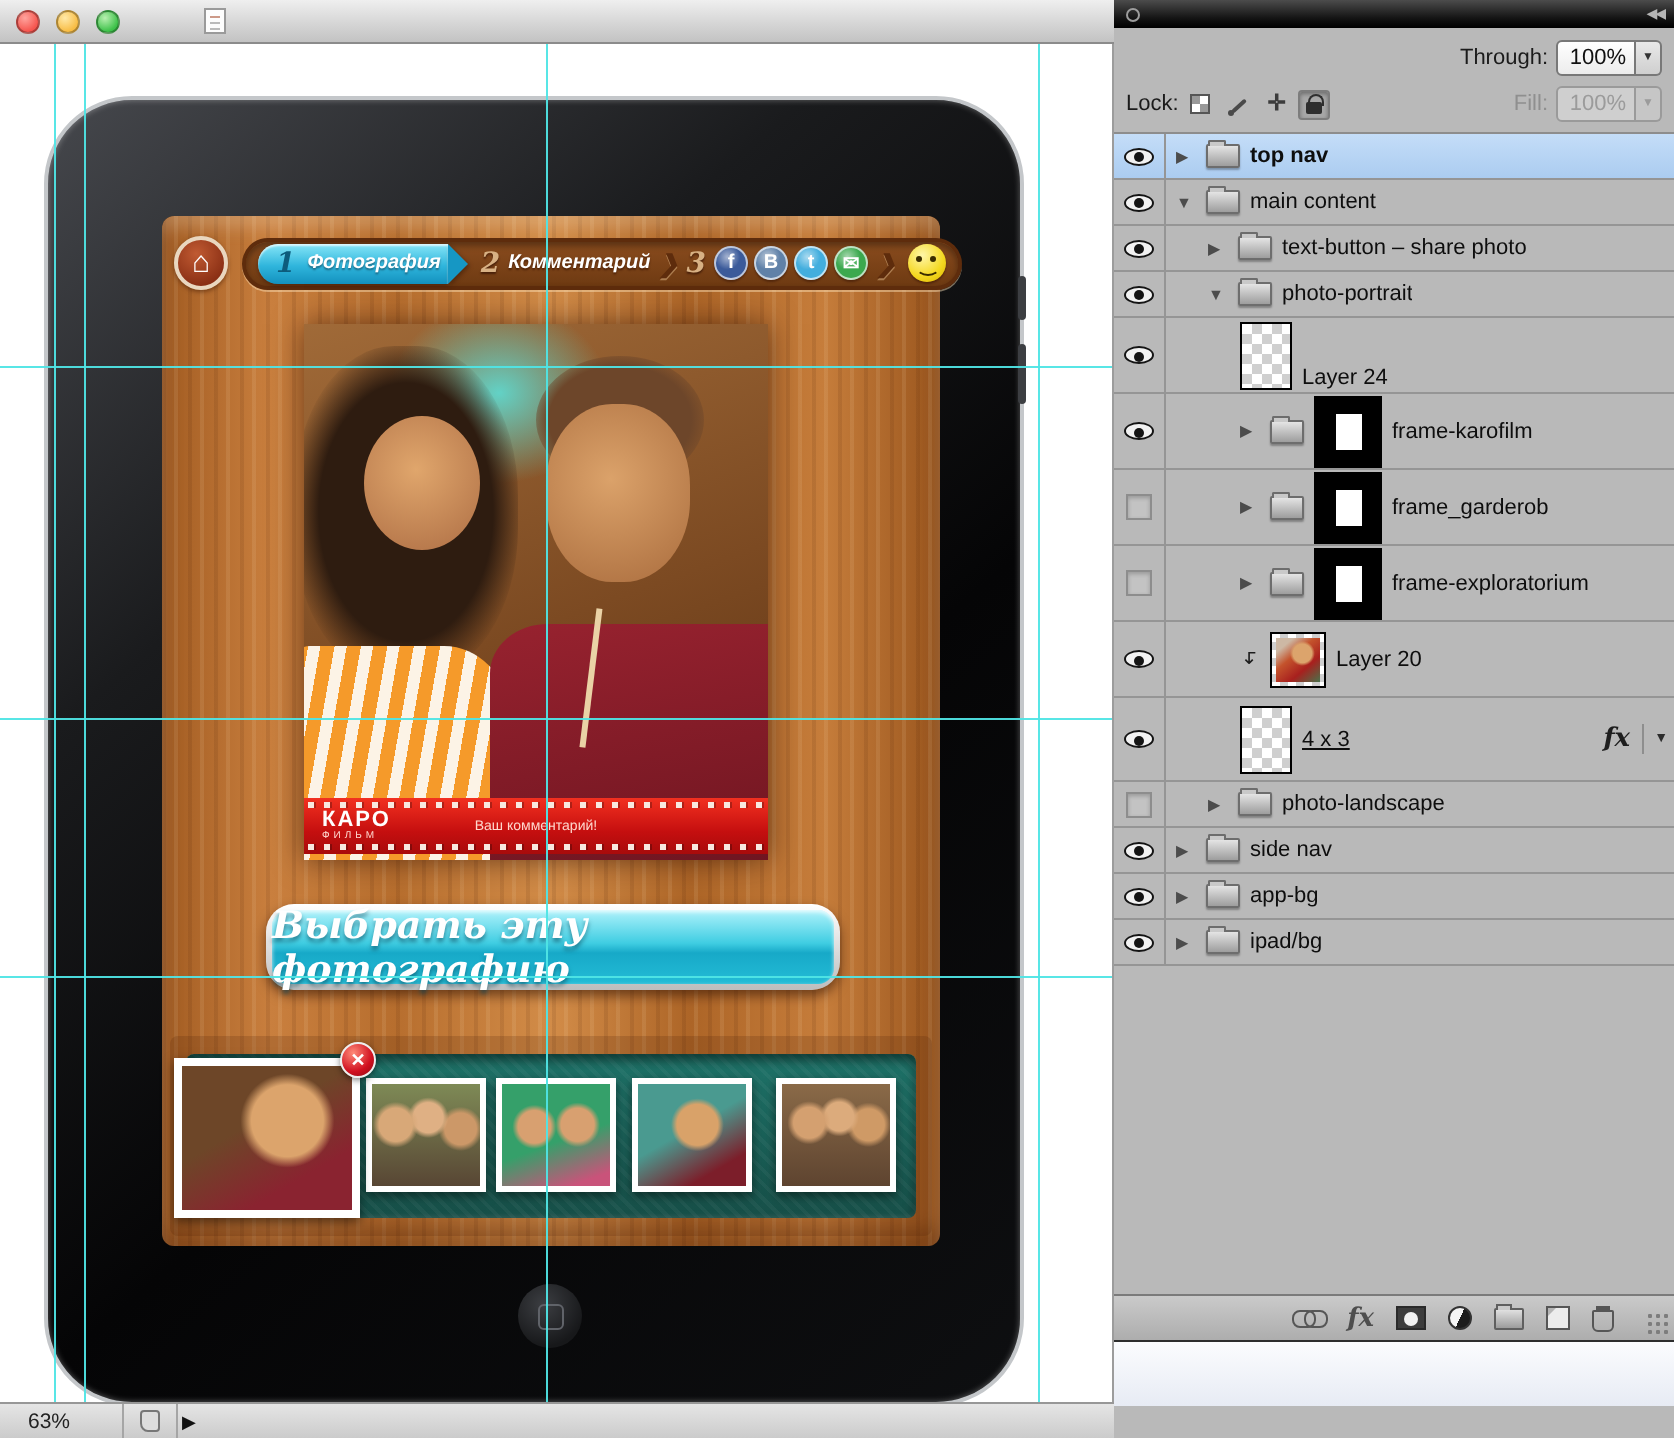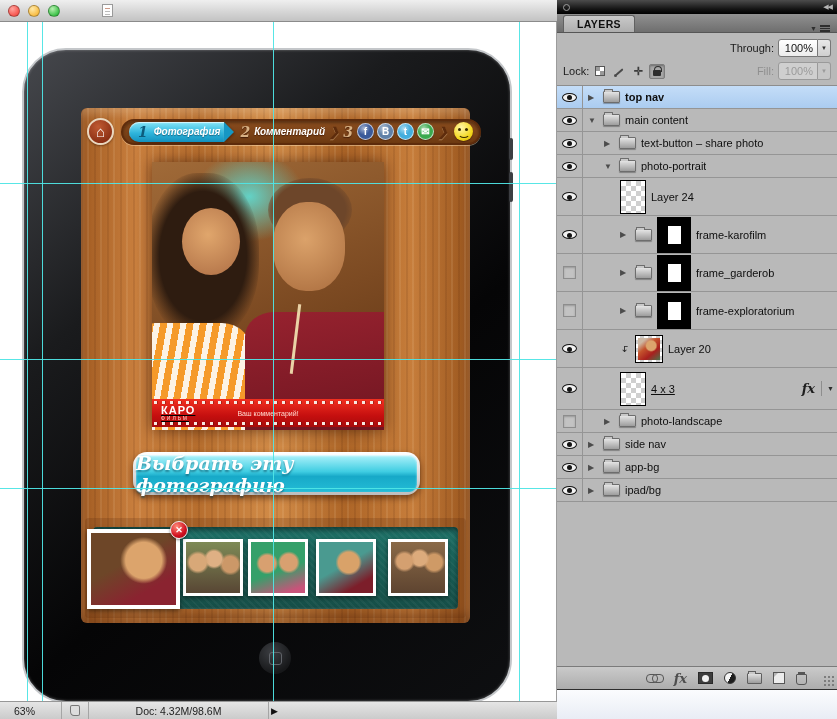--- a/index.html
+++ b/index.html
@@ -100,21 +100,21 @@
     background:radial-gradient(circle at 45% 42%, #dba26a, #b07343 88%); }
   .ph-boy-shirt { position:absolute; left:40%; top:56%; width:62%; height:46%;
     background:linear-gradient(170deg,#97222f,#6e1520); border-radius:20% 0 0 0; }
   .ph-stick { position:absolute; left:61%; top:53%; width:3px; height:26%;
     background:#ead2a6; transform:rotate(7deg); }
   .film { position:absolute; left:0; right:0; bottom:3px; height:28px;
     background:linear-gradient(#f23020,#c50f0f 60%,#a80b0b); display:flex; align-items:center; }
   .film::before, .film::after { content:""; position:absolute; left:2px; right:2px; height:3px;
     background:repeating-linear-gradient(90deg,#f8e8e0 0 3px, rgba(0,0,0,.25) 3px 4px, transparent 4px 8px); }
   .film::before { top:2px; } .film::after { bottom:2px; }
-  .karo { margin-left:9px; line-height:1;text-decoration:underline; }
+  .karo { margin-left:9px; line-height:1; }
   .karo .k1 { font-size:11px; font-weight:bold; color:#fff; letter-spacing:1px; }
   .karo .k2 { font-size:5px; color:#ffd9d0; letter-spacing:2px; }
   .film-comment { position:absolute; left:0; right:0; text-align:center; font-size:7px; color:#ffd7cd; }
 
   
   .sel-btn { position:absolute; left:52px; top:344px; width:287px; height:43px; border-radius:14px;
     background:linear-gradient(#ffffff,#bdbdbd); padding:3px; box-shadow:0 3px 6px rgba(40,12,0,.55); }
   .sel-btn-dark { width:100%; height:100%; border-radius:11px; background:#0d1b22; padding:0; }
   .sel-btn-face { width:100%; height:100%; border-radius:8px;
     background:linear-gradient(#aef2fb,#3fcde2 45%,#17a9c8 58%,#23bcd6);
@@ -392,35 +392,27 @@
       <div class="gh" style="top: 337px;"></div>
       <div class="gh" style="top: 466px;"></div>
     </div>
 </div>
 
 <div class="statusbar">
   <div class="seg seg-zoom">63%</div>
   <div class="seg seg-ic">
       <div class="mini-page"></div>
     </div>
-  <div class="seg seg-doc">Doc: 4.32M/98.6M</div>
   <div class="status-arrow">▶</div>
 </div>
 
 <div class="panel">
   <div class="p-top">
     <div class="p-top-circle"></div>
     <div class="p-collapse">◀◀</div>
-  </div>
-  <div class="p-tabs">
-    <div class="tab-layers">LAYERS</div>
-    <div class="p-menu">
-      <span class="tri-d">▼</span>
-        <span class="bars"></span>
-    </div>
   </div>
   <div class="p-controls">
     <div class="ctl-row">
       <span class="ctl-label">Through:</span>
       <div class="val-box">100%</div>
       <div class="val-drop">▼</div>
     </div>
     <div class="ctl-row">
       <span style="font-size:11px;color:#1b1b1b;">Lock:</span>
       <span id="lock-buttons" style="display:flex;">
@@ -481,21 +473,21 @@
         <div class="lbody" style="padding-left: 21px;">
           <span class="tri">▼</span>
           <span class="folder"></span>
           <span class="lname">photo-portrait</span>
         </div>
       </div>
       <div class="lrow" style="height: 38px;">
         <div class="eye-cell">
           <div class="eye"></div>
         </div>
-        <div class="lbody" style="padding-left: 37px;">
+        <div class="lbody" style="padding-left: 37px; align-items: flex-end;">
           <span class="tb tb-checker"></span>
           <span class="lname">Layer 24</span>
         </div>
       </div>
       <div class="lrow" style="height: 38px;">
         <div class="eye-cell">
           <div class="eye"></div>
         </div>
         <div class="lbody" style="padding-left: 37px;">
           <span class="tri">▶</span>

